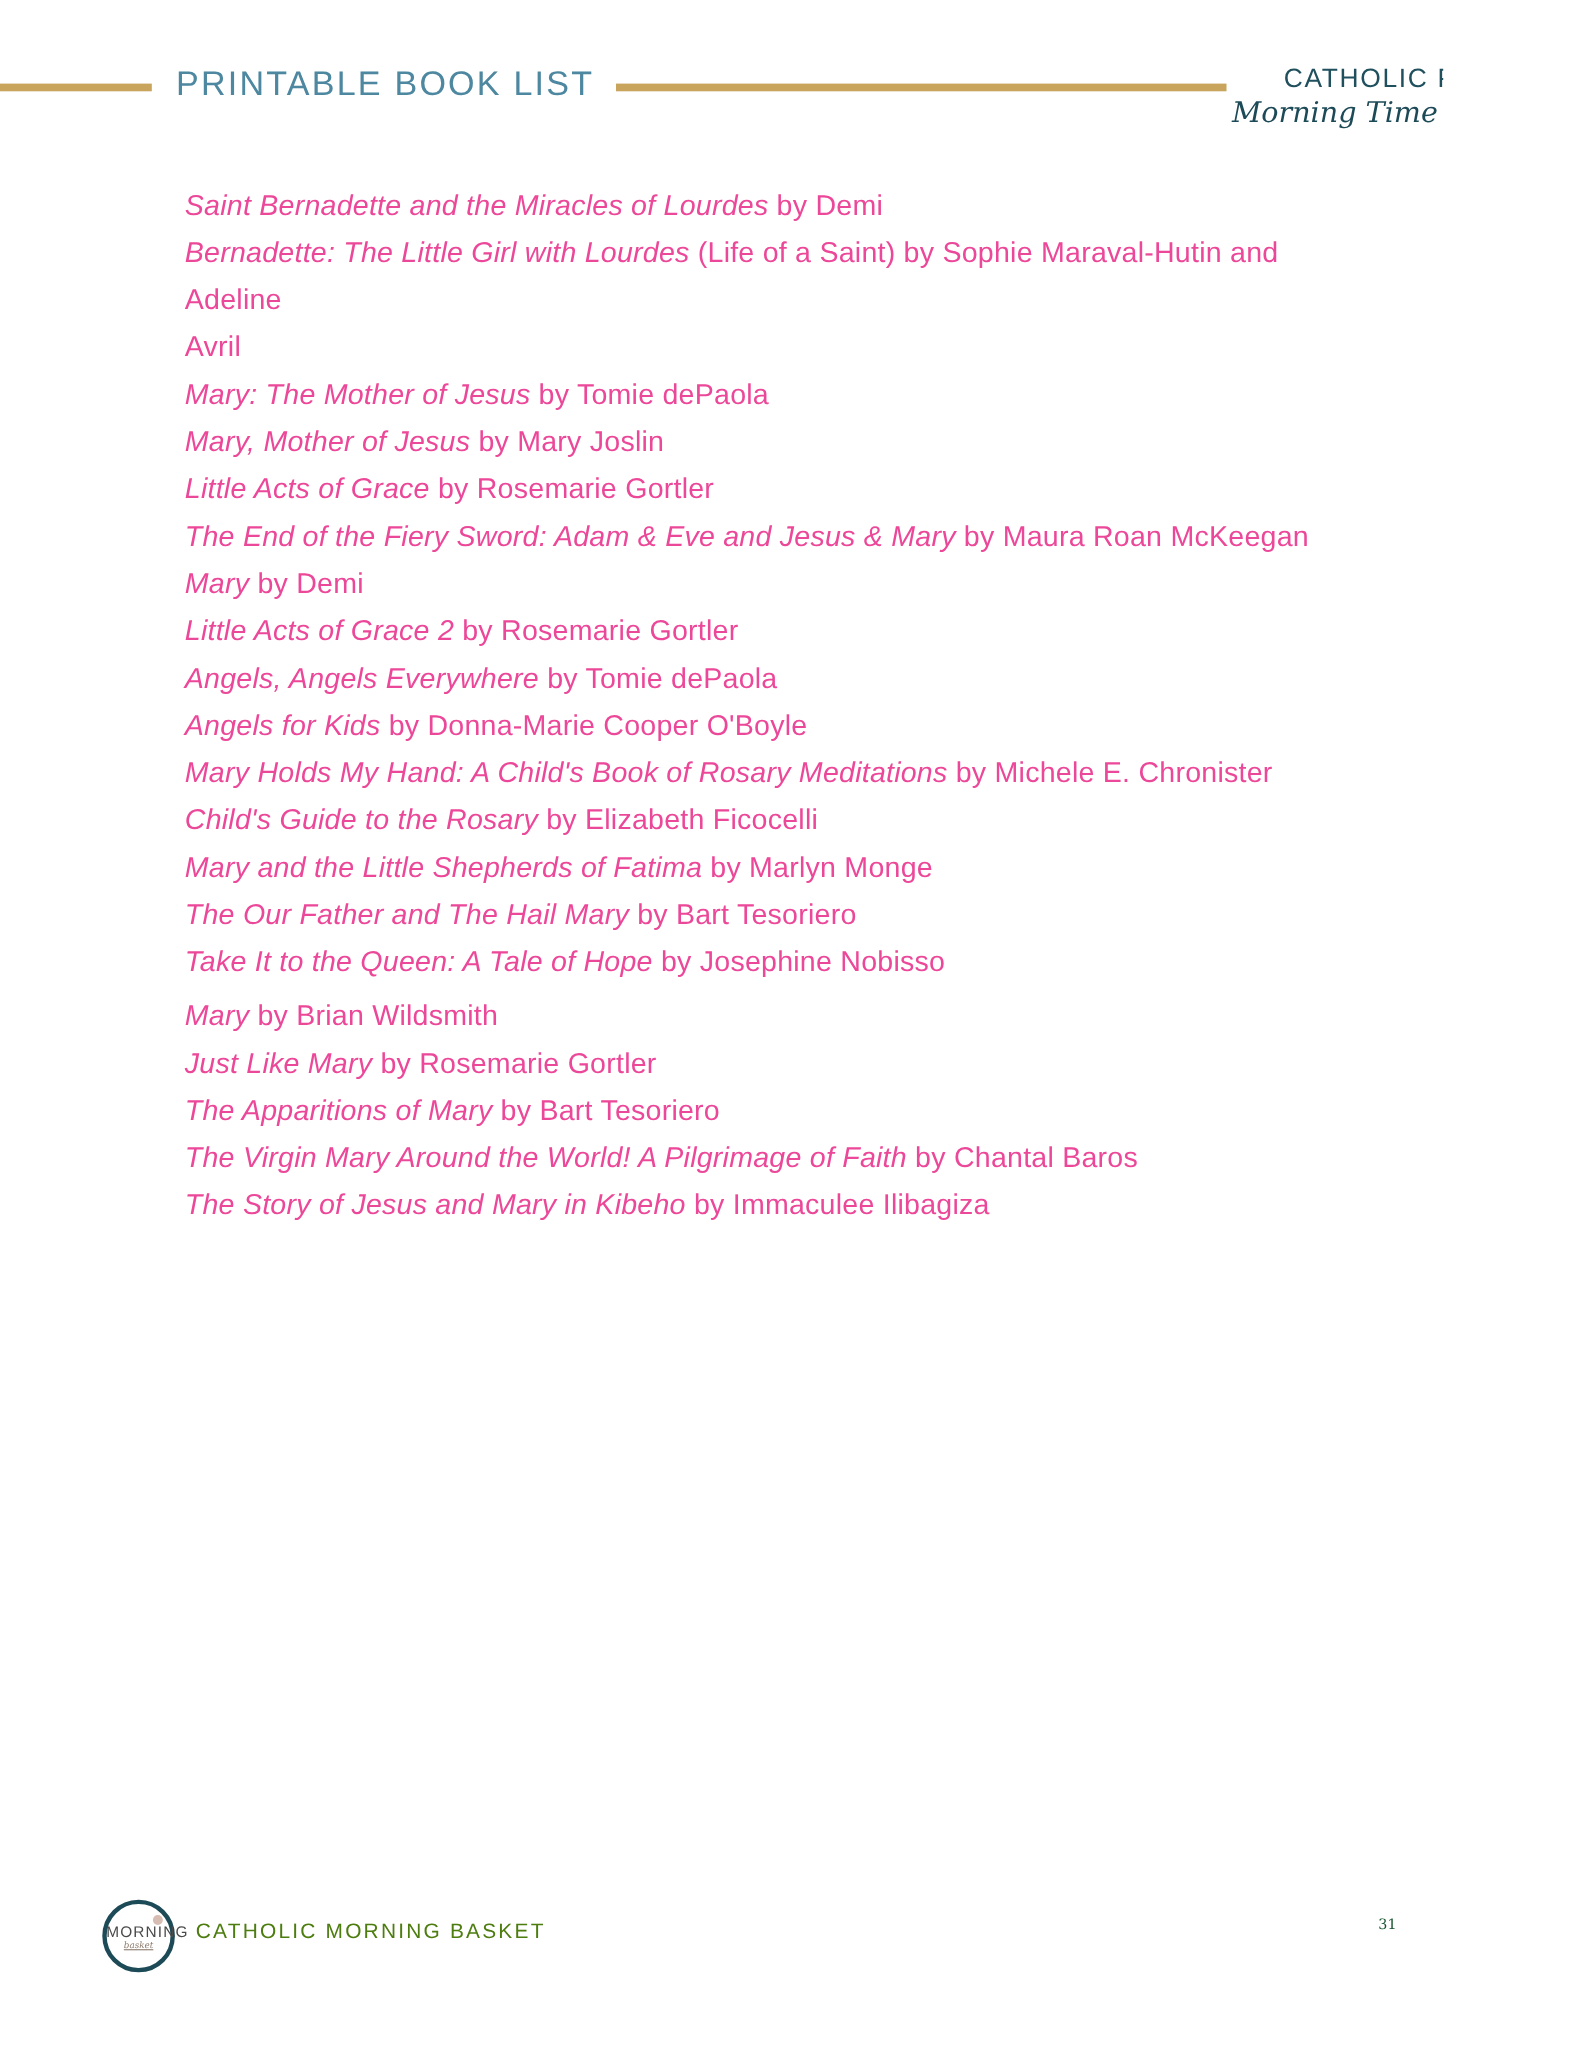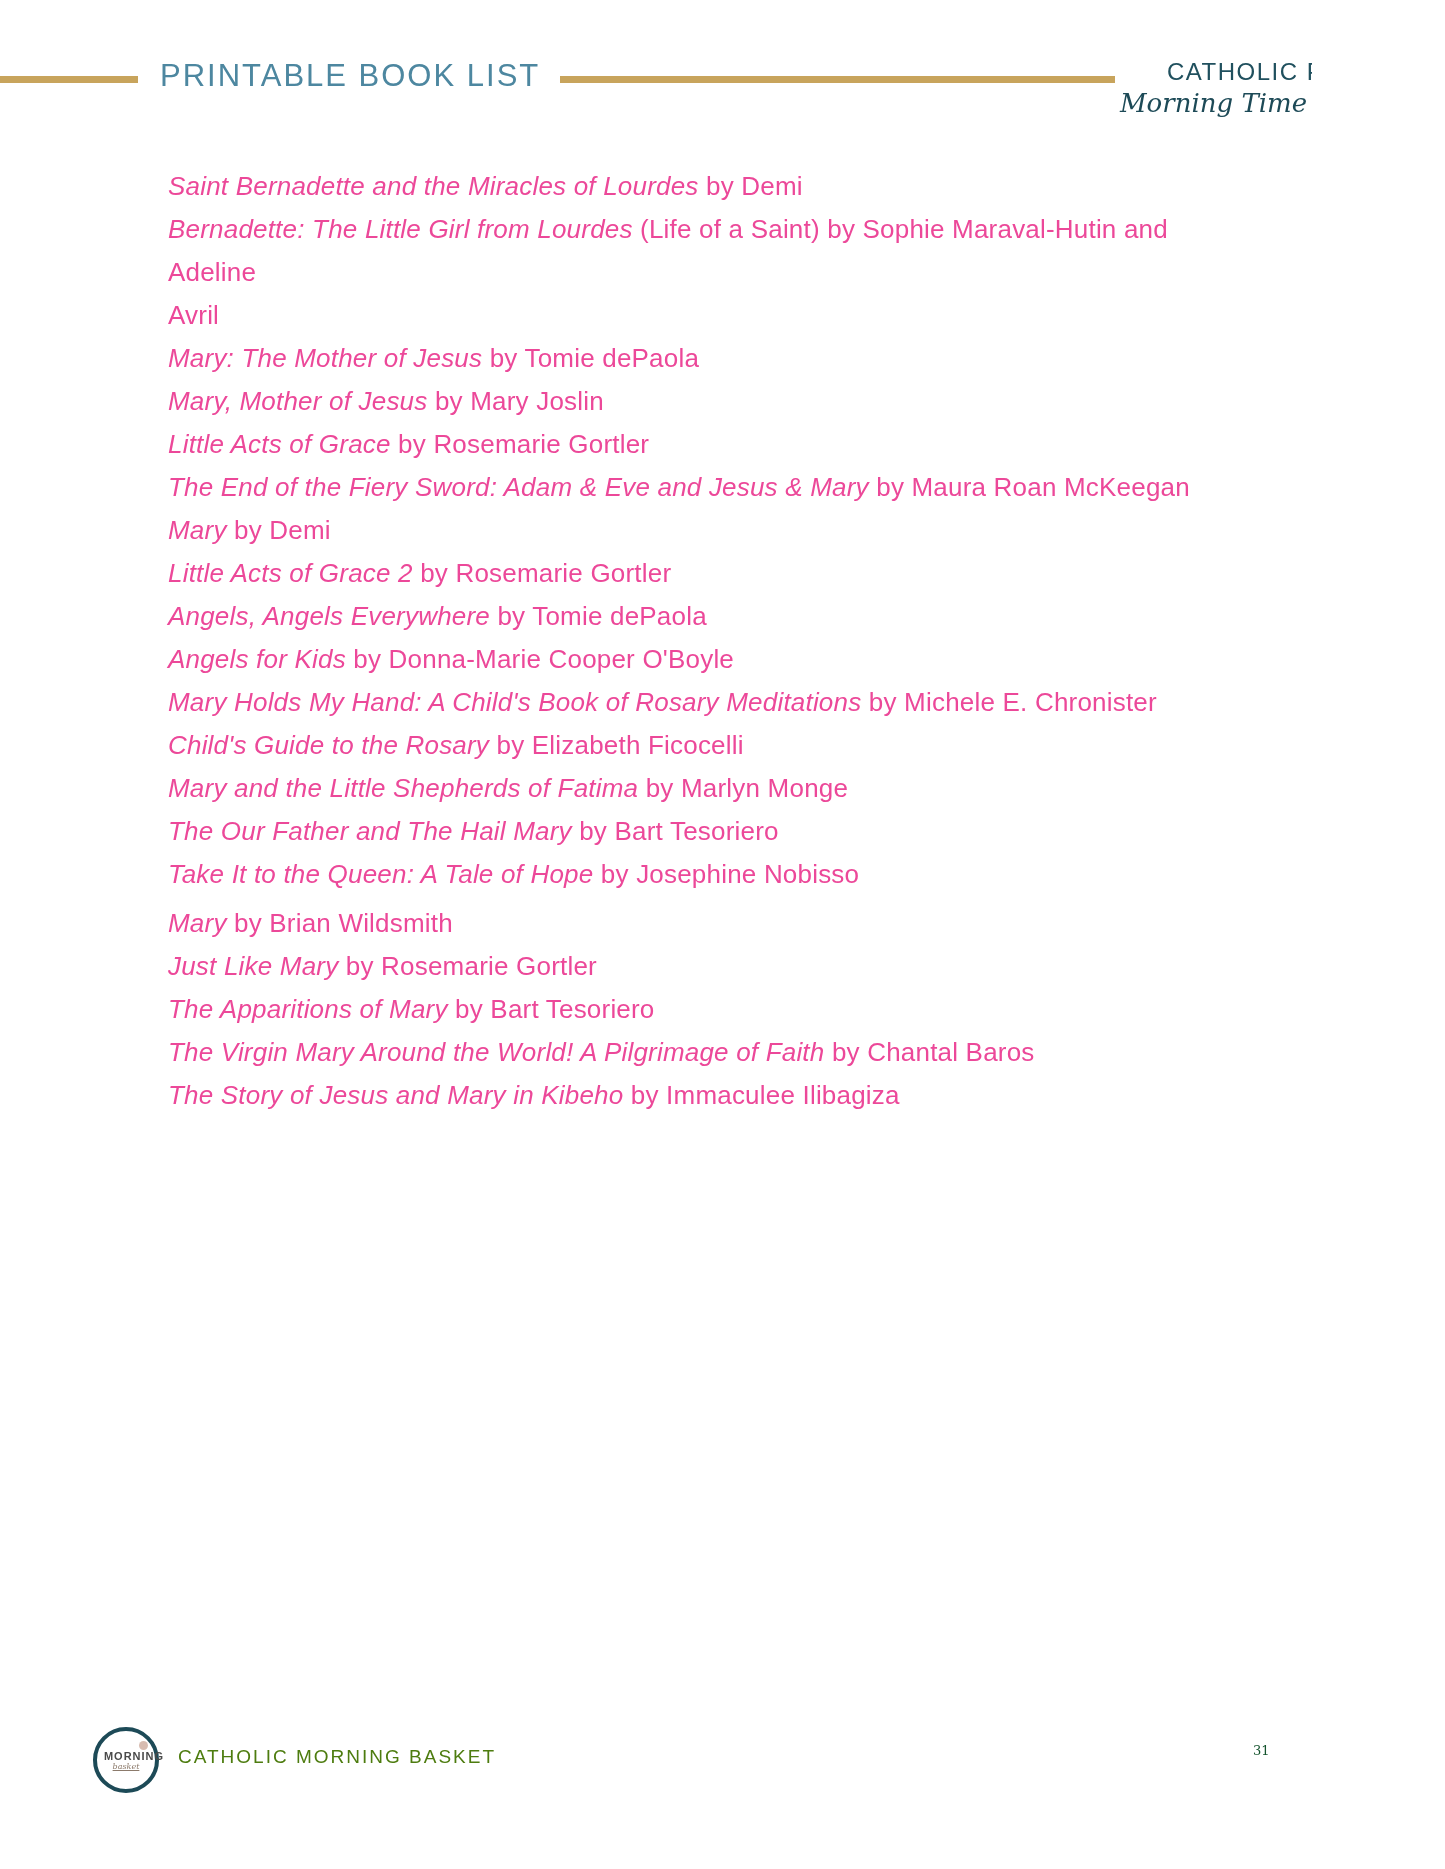--- a/index.html
+++ b/index.html
@@ -82,24 +82,24 @@
     border: 4px solid #1d4a57;
     border-radius: 50%;
     background: #ffffff;
     display: flex;
     flex-direction: column;
     align-items: center;
     justify-content: center;
     text-align: center;
   }
   .footer-logo .logo-top {
-    font-size: 11px;
+    font-size: 14px;
     letter-spacing: 1px;
     color: #4a4a4a;
-    font-weight: bold;
+    font-weight: normal;
     padding-left: 16px;
   }
   .footer-logo .logo-bottom {
     font-family: "DejaVu Serif", serif;
     font-style: italic;
     font-size: 8px;
     color: #8c7a6b;
     text-decoration: underline;
   }
   .footer-logo .logo-flower {
@@ -141,21 +141,21 @@
   <h1 class="page-title">PRINTABLE BOOK LIST</h1>
   <div class="gold-line mid"></div>
 
   <div class="brand-block">
     <div class="brand-name">CATHOLIC PLANS</div>
     <div class="brand-tagline">Morning Time with Mary</div>
   </div>
 
   <main class="book-list" id="book-list">
       <p class="book-item"><em>Saint Bernadette and the Miracles of Lourdes</em><span> by Demi</span></p>
-      <p class="book-item"><em>Bernadette: The Little Girl from Lourdes</em><span> (Life of a Saint) by Sophie Maraval-Hutin and Adeline</span><br><span>Avril</span></p>
+      <p class="book-item"><em>Bernadette: The Little Girl with Lourdes</em><span> (Life of a Saint) by Sophie Maraval-Hutin and Adeline</span><br><span>Avril</span></p>
       <p class="book-item"><em>Mary: The Mother of Jesus</em><span> by Tomie dePaola</span></p>
       <p class="book-item"><em>Mary, Mother of Jesus</em><span> by Mary Joslin</span></p>
       <p class="book-item"><em>Little Acts of Grace</em><span> by Rosemarie Gortler</span></p>
       <p class="book-item"><em>The End of the Fiery Sword: Adam &amp; Eve and Jesus &amp; Mary</em><span> by Maura Roan McKeegan</span></p>
       <p class="book-item"><em>Mary</em><span> by Demi</span></p>
       <p class="book-item"><em>Little Acts of Grace 2</em><span> by Rosemarie Gortler</span></p>
       <p class="book-item"><em>Angels, Angels Everywhere</em><span> by Tomie dePaola</span></p>
       <p class="book-item"><em>Angels for Kids</em><span> by Donna-Marie Cooper O'Boyle</span></p>
       <p class="book-item"><em>Mary Holds My Hand: A Child's Book of Rosary Meditations</em><span> by Michele E. Chronister</span></p>
       <p class="book-item"><em>Child's Guide to the Rosary</em><span> by Elizabeth Ficocelli</span></p>

